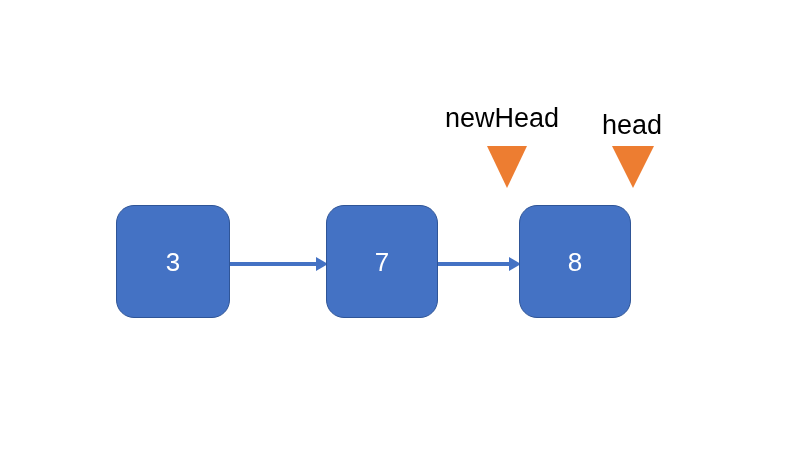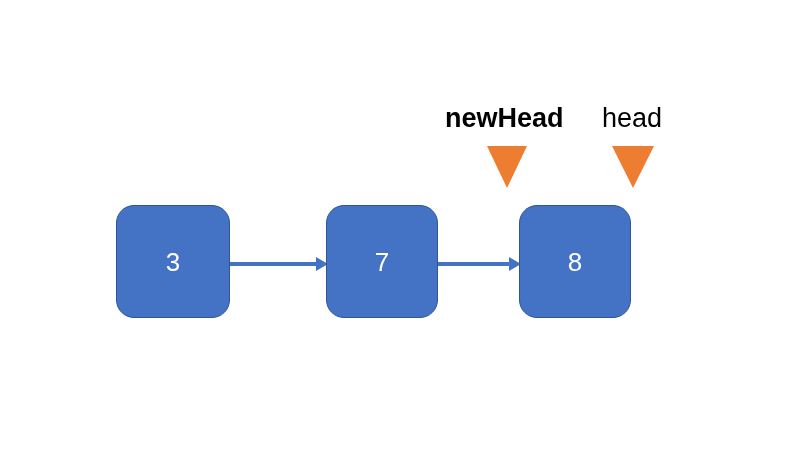--- a/index.html
+++ b/index.html
@@ -80,23 +80,23 @@
 
   <svg class="link-arrow" style="left:438px; top:253px; width:83px;" viewBox="0 0 83 22" preserveAspectRatio="none">
     <line x1="0" y1="11" x2="73" y2="11" stroke="#4472C4" stroke-width="4"></line>
     <polygon points="71,4 83,11 71,18" fill="#4472C4"></polygon>
   </svg>
 
   <div class="node" style="left:519px; top:205px; width:112px; height:113px;">
     <span class="node-label">8</span>
   </div>
 
-  <div class="pointer-label" style="left:445px; top:105px;font-weight:bold;">newHead</div>
+  <div class="pointer-label" style="left:445px; top:105px;">newHead</div>
   <div class="pointer-tri" style="left:487px; top:146px;
               border-left-width:20px; border-right-width:20px;
               border-top-width:42px; border-top-color:#ED7D31;"></div>
 
-  <div class="pointer-label" style="left:602px; top:105px;">head</div>
+  <div class="pointer-label" style="left:602px; top:112px;">head</div>
   <div class="pointer-tri" style="left:612px; top:146px;
               border-left-width:21.5px; border-right-width:21.5px;
               border-top-width:42px; border-top-color:#ED7D31;"></div>
 
 </div>
 
 </body></html>

